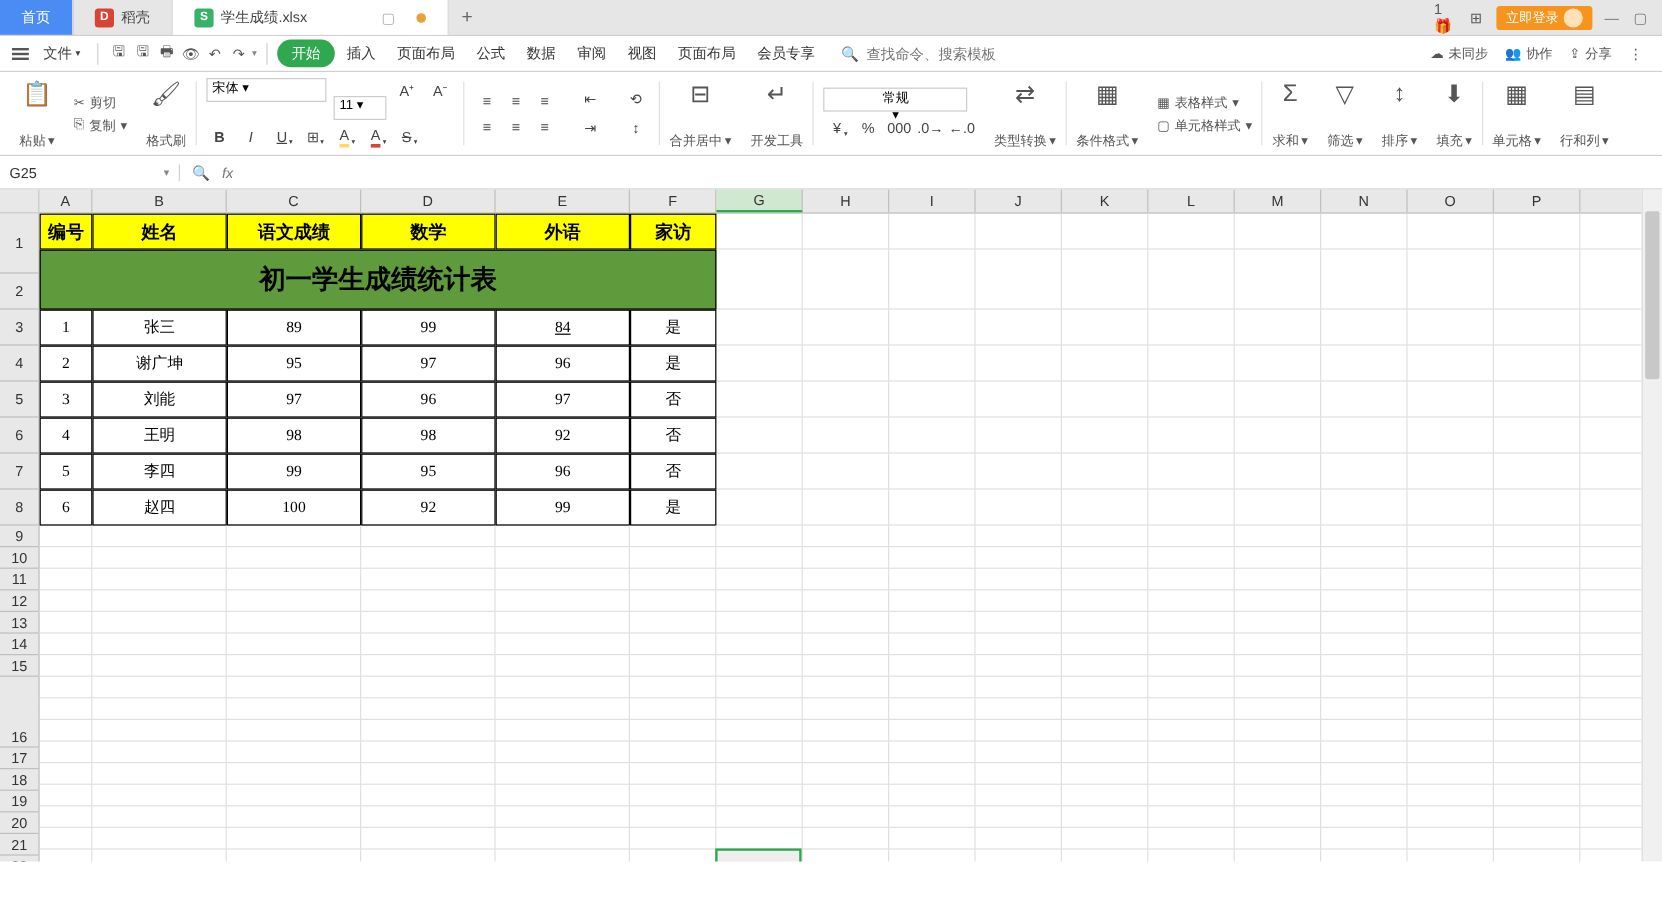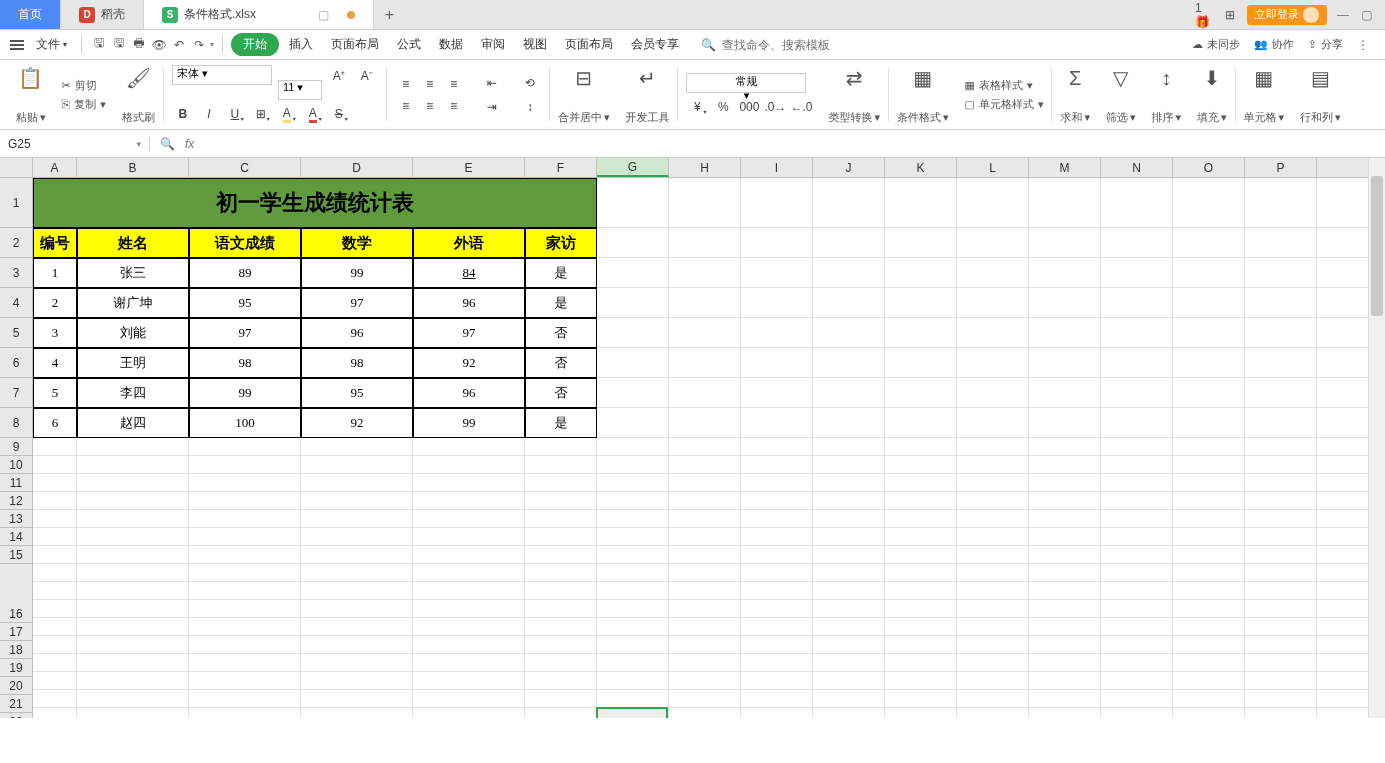--- a/index.html
+++ b/index.html
@@ -91,21 +91,21 @@
 <div class="tabbar">
   <div class="tab home">
       <span>首页</span>
     </div>
   <div class="tab">
       <span class="tabicon red">D</span>
       <span>稻壳</span>
     </div>
   <div class="tab doc">
     <span class="tabicon green">S</span>
-    <span>条件格式.xlsx</span>
+    <span>学生成绩.xlsx</span>
     <span style="width:50px"></span>
     <span style="color:#aaa">▢</span>
     <span class="tab-close-dot"></span>
   </div>
   <div class="tab-new">+</div>
   <div class="tabbar-right">
     <span class="ico">1🎁</span>
     <span class="ico">⊞</span>
     <span class="login-btn">
         <span>立即登录</span>
@@ -343,51 +343,51 @@
       <div class="rh" style="height: 18px;">18</div>
       <div class="rh" style="height: 18px;">19</div>
       <div class="rh" style="height: 18px;">20</div>
       <div class="rh" style="height: 18px;">21</div>
       <div class="rh" style="height: 18px;">22</div>
       <div class="rh" style="height: 18px;">23</div>
       <div class="rh sel" style="height: 18px;">24</div>
       <div class="rh" style="height: 18px;">25</div>
     </div>
   <div class="cells" id="cells">
-      <div class="cellrow" style="height: 50px;">
-        <div class="cell cw-A titlecell" style="width: 564px; height: 50px;">初一学生成绩统计表</div>
-        <div class="cell cw-G" style="width: 72px; height: 50px;"></div>
-        <div class="cell cw-H" style="width: 72px; height: 50px;"></div>
-        <div class="cell cw-I" style="width: 72px; height: 50px;"></div>
-        <div class="cell cw-J" style="width: 72px; height: 50px;"></div>
-        <div class="cell cw-K" style="width: 72px; height: 50px;"></div>
-        <div class="cell cw-L" style="width: 72px; height: 50px;"></div>
-        <div class="cell cw-M" style="width: 72px; height: 50px;"></div>
-        <div class="cell cw-N" style="width: 72px; height: 50px;"></div>
-        <div class="cell cw-O" style="width: 72px; height: 50px;"></div>
-        <div class="cell cw-P" style="width: 72px; height: 50px;"></div>
-      </div>
       <div class="cellrow" style="height: 30px;">
         <div class="cell cw-A hdrcell" style="width: 44px; height: 30px;">编号</div>
         <div class="cell cw-B hdrcell" style="width: 112px; height: 30px;">姓名</div>
         <div class="cell cw-C hdrcell" style="width: 112px; height: 30px;">语文成绩</div>
         <div class="cell cw-D hdrcell" style="width: 112px; height: 30px;">数学</div>
         <div class="cell cw-E hdrcell" style="width: 112px; height: 30px;">外语</div>
         <div class="cell cw-F hdrcell" style="width: 72px; height: 30px;">家访</div>
         <div class="cell cw-G" style="width: 72px; height: 30px;"></div>
         <div class="cell cw-H" style="width: 72px; height: 30px;"></div>
         <div class="cell cw-I" style="width: 72px; height: 30px;"></div>
         <div class="cell cw-J" style="width: 72px; height: 30px;"></div>
         <div class="cell cw-K" style="width: 72px; height: 30px;"></div>
         <div class="cell cw-L" style="width: 72px; height: 30px;"></div>
         <div class="cell cw-M" style="width: 72px; height: 30px;"></div>
         <div class="cell cw-N" style="width: 72px; height: 30px;"></div>
         <div class="cell cw-O" style="width: 72px; height: 30px;"></div>
         <div class="cell cw-P" style="width: 72px; height: 30px;"></div>
       </div>
+      <div class="cellrow" style="height: 50px;">
+        <div class="cell cw-A titlecell" style="width: 564px; height: 50px;">初一学生成绩统计表</div>
+        <div class="cell cw-G" style="width: 72px; height: 50px;"></div>
+        <div class="cell cw-H" style="width: 72px; height: 50px;"></div>
+        <div class="cell cw-I" style="width: 72px; height: 50px;"></div>
+        <div class="cell cw-J" style="width: 72px; height: 50px;"></div>
+        <div class="cell cw-K" style="width: 72px; height: 50px;"></div>
+        <div class="cell cw-L" style="width: 72px; height: 50px;"></div>
+        <div class="cell cw-M" style="width: 72px; height: 50px;"></div>
+        <div class="cell cw-N" style="width: 72px; height: 50px;"></div>
+        <div class="cell cw-O" style="width: 72px; height: 50px;"></div>
+        <div class="cell cw-P" style="width: 72px; height: 50px;"></div>
+      </div>
       <div class="cellrow" style="height: 30px;">
         <div class="cell cw-A datcell" style="width: 44px; height: 30px;">1</div>
         <div class="cell cw-B datcell" style="width: 112px; height: 30px;">张三</div>
         <div class="cell cw-C datcell" style="width: 112px; height: 30px;">89</div>
         <div class="cell cw-D datcell" style="width: 112px; height: 30px;">99</div>
         <div class="cell cw-E datcell" style="width: 112px; height: 30px; text-decoration: underline;">84</div>
         <div class="cell cw-F datcell" style="width: 72px; height: 30px;">是</div>
         <div class="cell cw-G" style="width: 72px; height: 30px;"></div>
         <div class="cell cw-H" style="width: 72px; height: 30px;"></div>
         <div class="cell cw-I" style="width: 72px; height: 30px;"></div>

